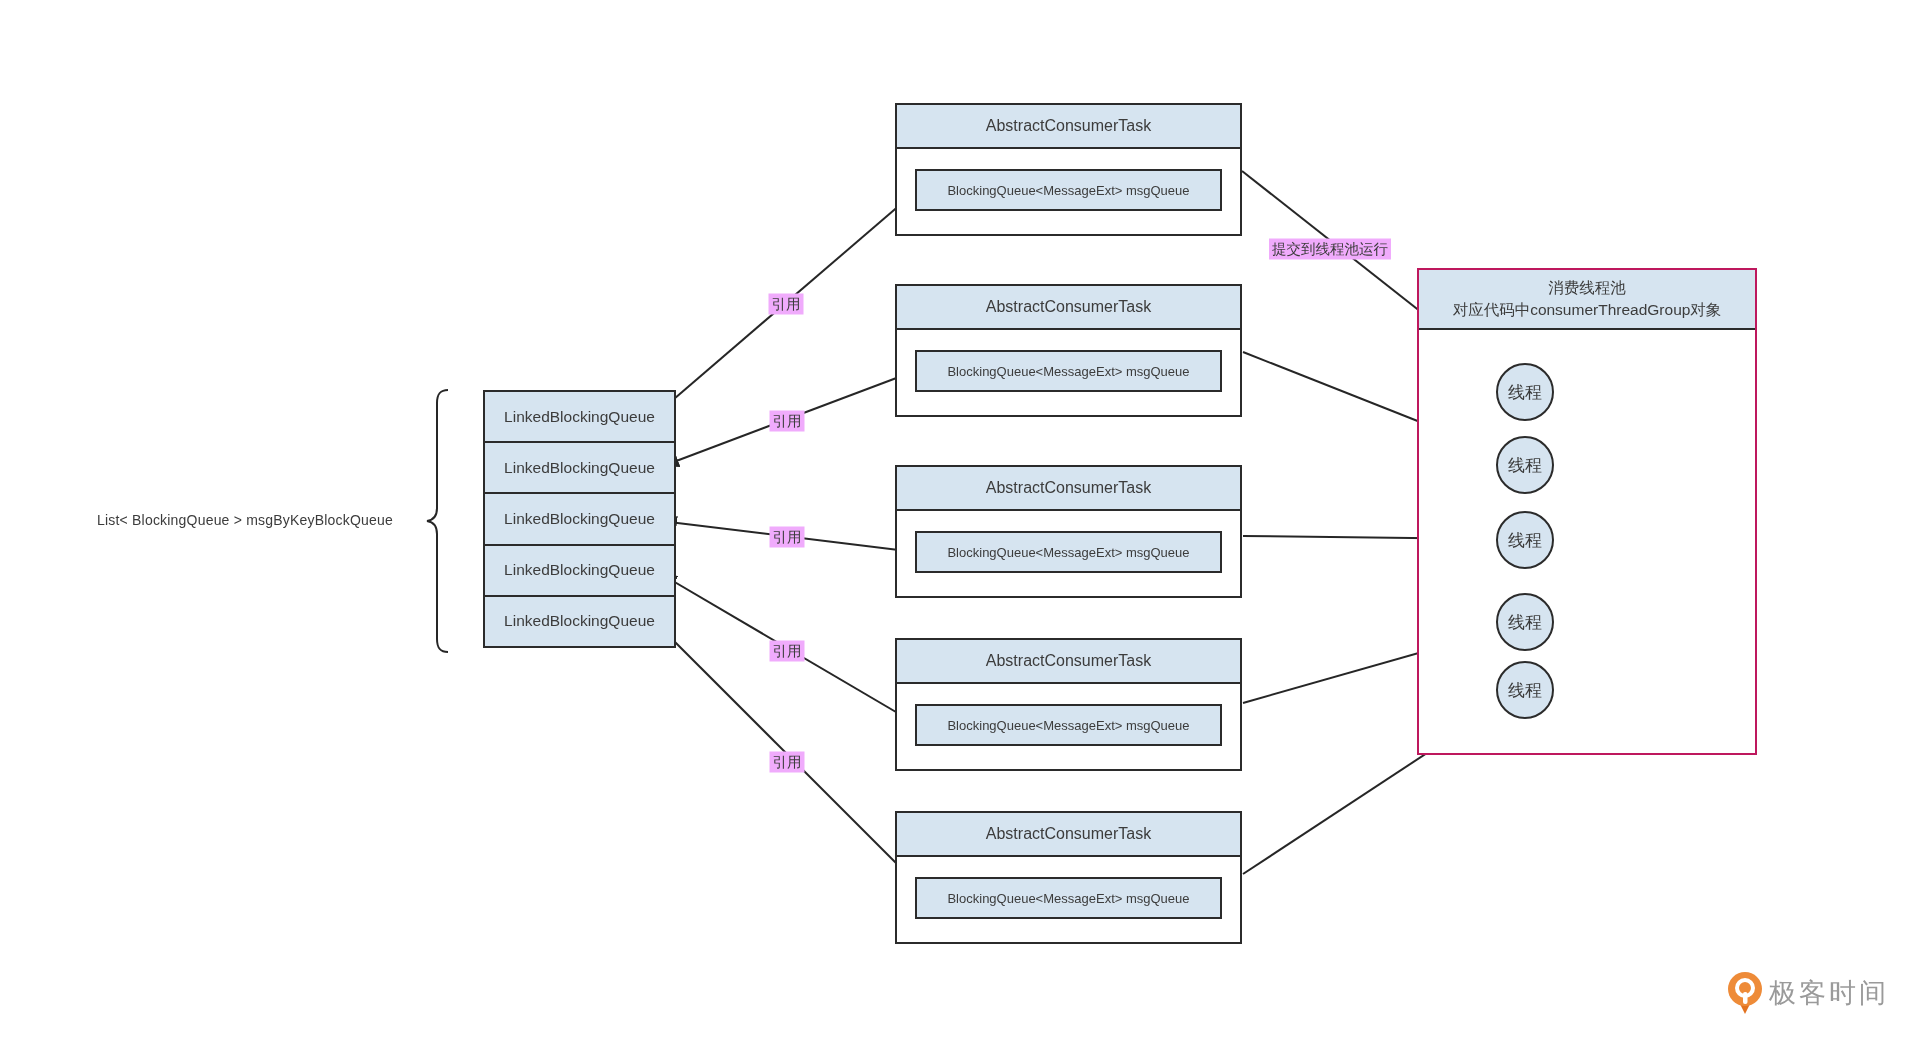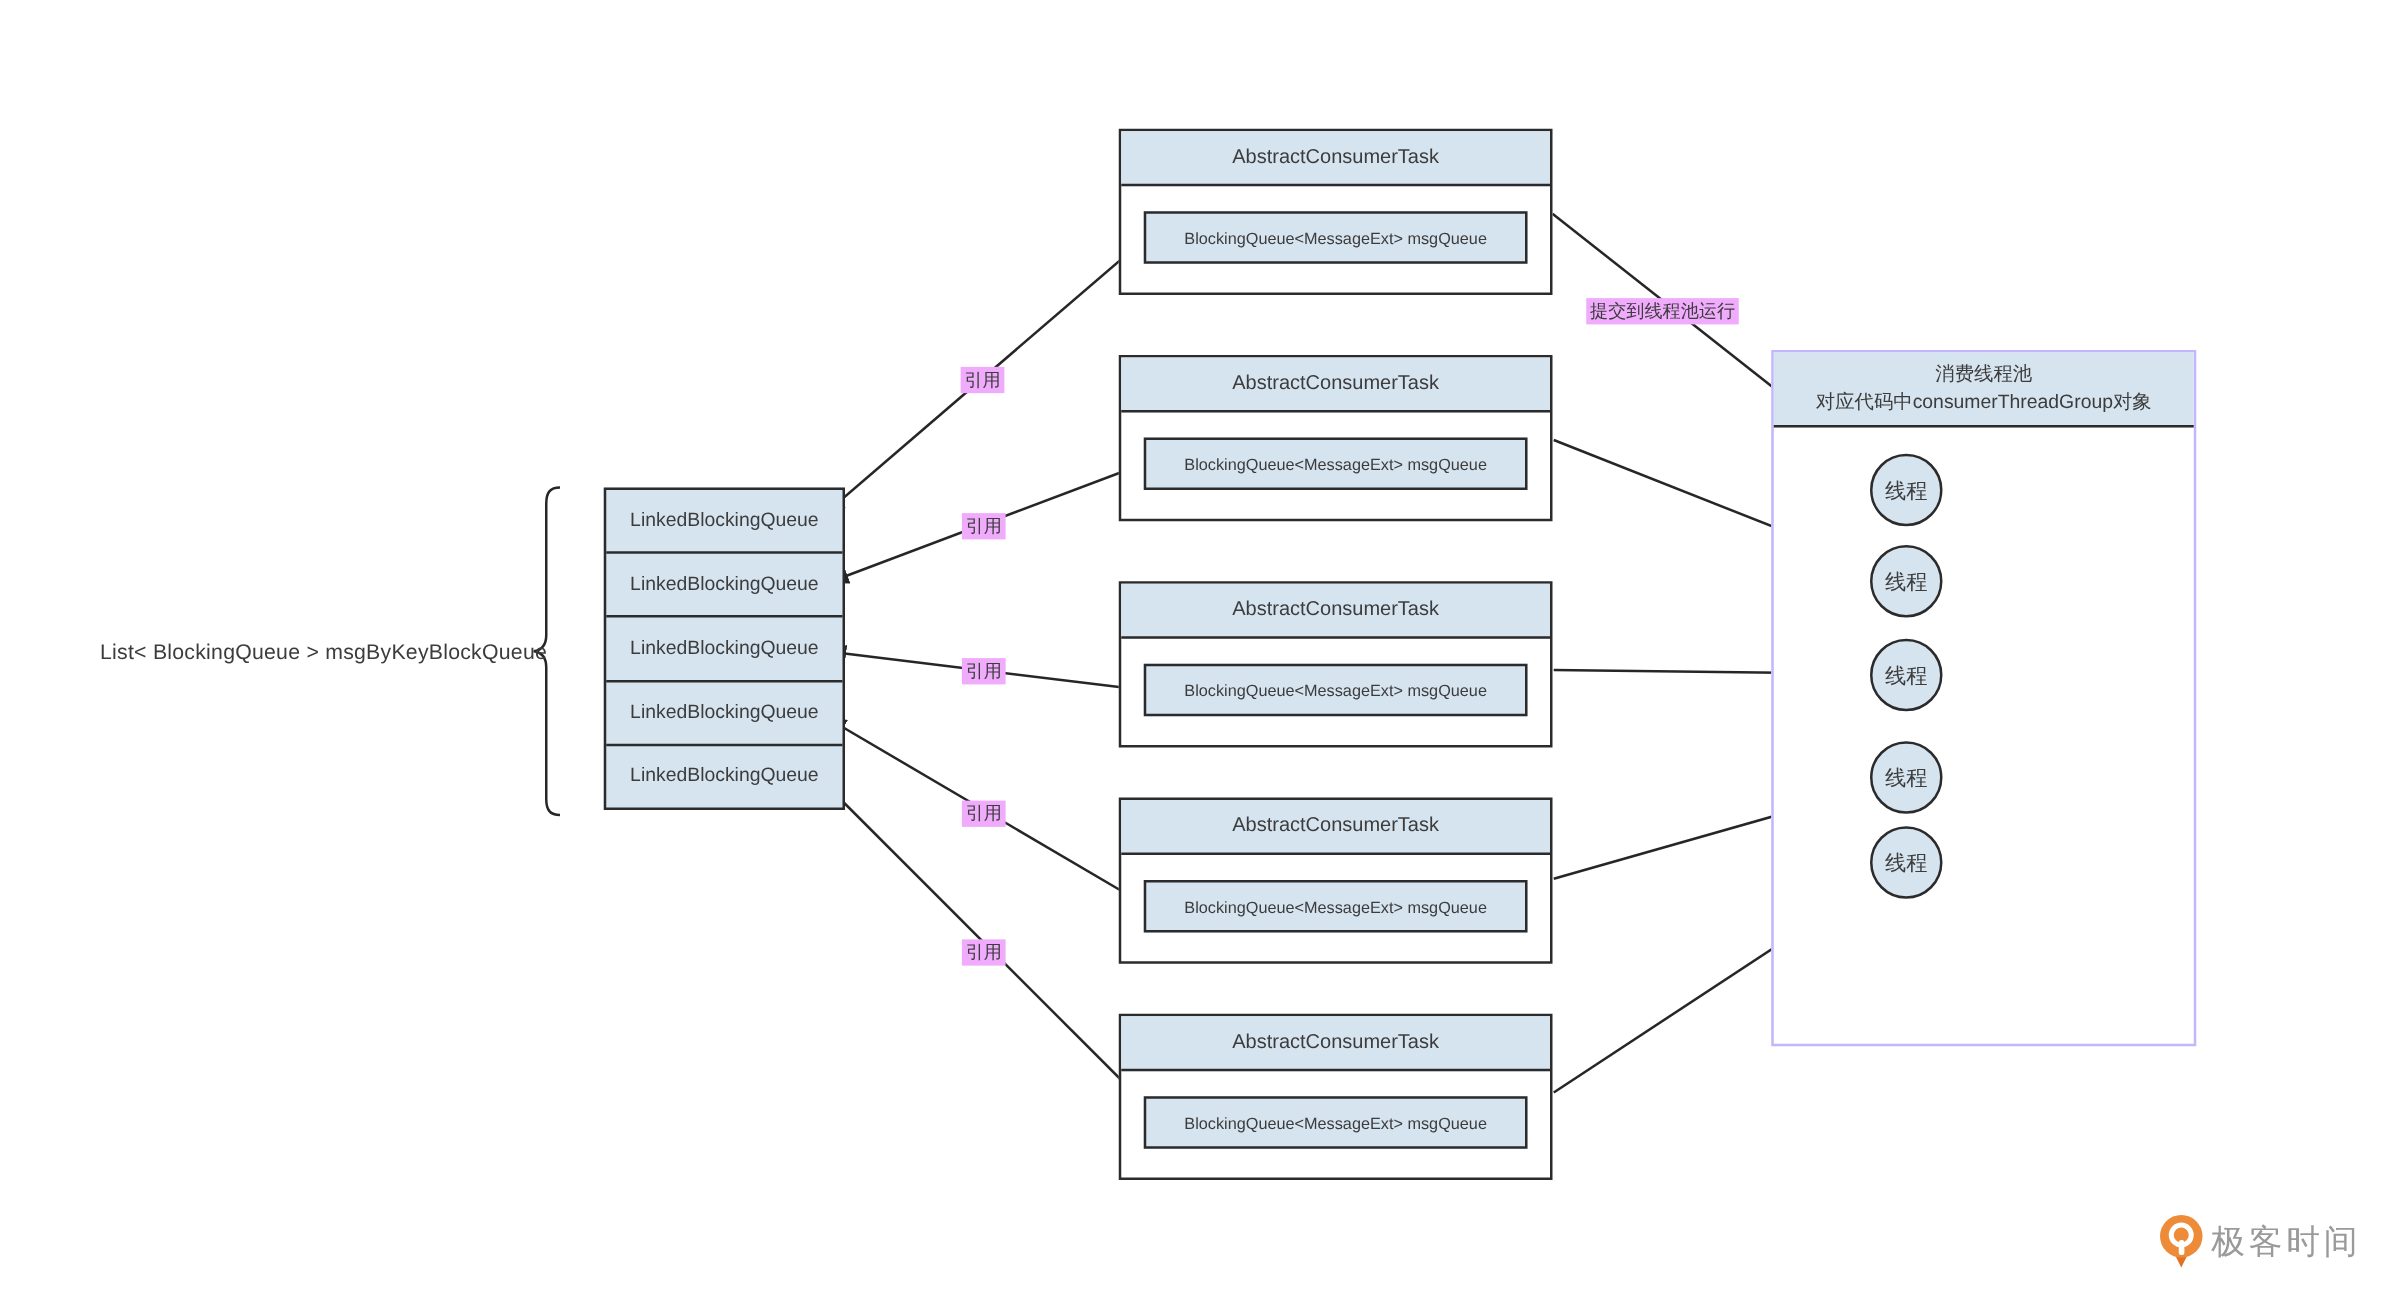--- a/index.html
+++ b/index.html
@@ -5,22 +5,22 @@
   html,body{margin:0;padding:0;background:#ffffff;}
   #canvas{
     position:relative;width:1920px;height:1049px;background:#ffffff;overflow:hidden;
     font-family:"Liberation Sans","DejaVu Sans",sans-serif;color:#3c3c3c;
   }
   #connector-layer{position:absolute;left:0;top:0;width:1920px;height:1049px;}
   .conn{stroke:#262626;stroke-width:2;fill:none;}
 
   
   .side-label{
-    position:absolute;left:80px;top:512px;width:330px;
-    font-size:17px;letter-spacing:.2px;white-space:nowrap;
+    position:absolute;left:97px;top:512px;width:330px;
+    font-size:14px;letter-spacing:.2px;white-space:nowrap;
   }
   .queue-stack{
     position:absolute;left:483px;top:390px;width:193px;height:258px;
     border:2px solid #2b2b2b;box-sizing:border-box;background:#d6e4f0;
     display:flex;flex-direction:column;
   }
   .queue-row{
     flex:1;display:flex;align-items:center;justify-content:center;
     font-size:15.5px;border-top:2px solid #2b2b2b;
   }
@@ -44,22 +44,22 @@
   }
 
   
   .line-label{
     position:absolute;transform:translate(-50%,-50%);
     background:#f0abfc;padding:1px 3px;font-size:14.5px;white-space:nowrap;
   }
 
   
   .pool{
-    position:absolute;left:1417px;top:268px;width:340px;height:557px;
-    border:2px solid #c4b5fd;box-sizing:border-box;background:#ffffff;margin-top:12px;
+    position:absolute;left:1417px;top:268px;width:340px;height:487px;
+    border:2px solid #be185d;box-sizing:border-box;background:#ffffff;
   }
   .pool-header{
     height:60px;box-sizing:border-box;border-bottom:2px solid #2b2b2b;
     background:#d6e4f0;display:flex;flex-direction:column;align-items:center;justify-content:center;
     font-size:15.5px;line-height:22px;text-align:center;
   }
   .thread-circle{
     position:absolute;width:58px;height:58px;border-radius:50%;
     border:2px solid #2b2b2b;box-sizing:border-box;background:#d6e4f0;
     display:flex;align-items:center;justify-content:center;font-size:17px;

